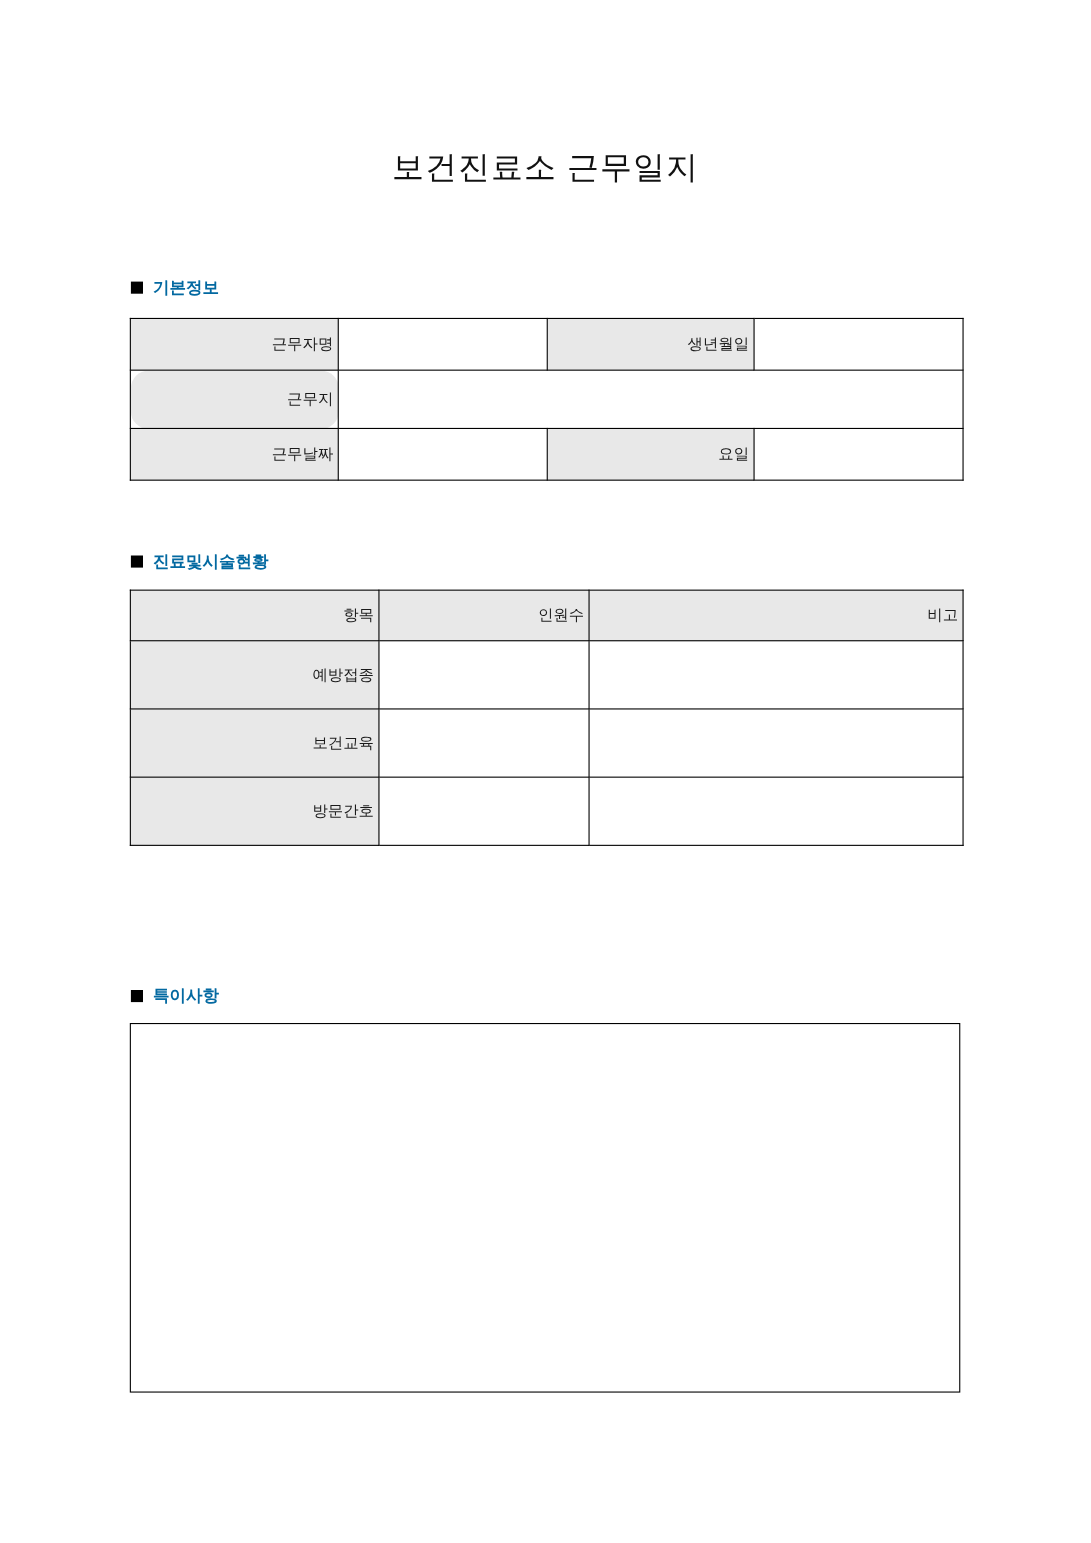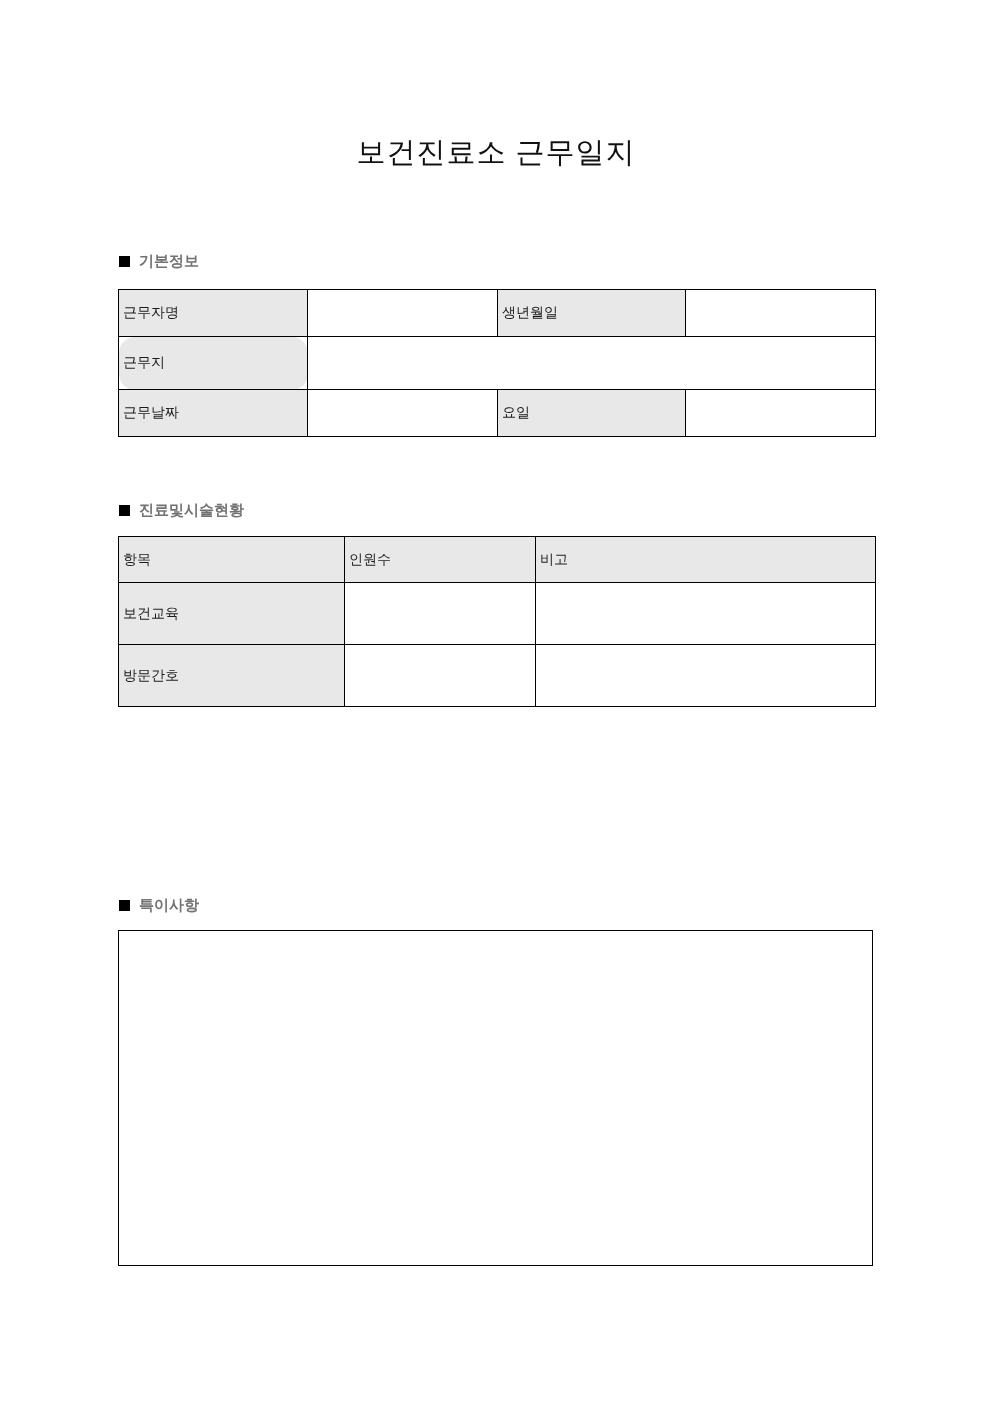--- a/index.html
+++ b/index.html
@@ -38,21 +38,21 @@
   }
 
   
   .section-heading {
     position: absolute;
     display: flex;
     align-items: center;
     gap: 9px;
     font-size: 15px;
     font-weight: bold;
-    color: #737373;
+    color: #0369a1;
   }
   .bullet-square {
     display: inline-block;
     width: 11px;
     height: 11px;
     background: #000000;
     flex: 0 0 auto;
   }
 
   #heading-basic  { left: 119px; top: 252px; }
@@ -65,21 +65,21 @@
     border-collapse: collapse;
     table-layout: fixed;
     background: #ffffff;
   }
   table.form-table td,
   table.form-table th {
     border: 1px solid #000000;
     font-size: 14px;
     font-weight: normal;
     color: #1a1a1a;
-    text-align: left;
+    text-align: right;
     vertical-align: middle;
     padding: 0 4px;
   }
   td.label-cell, th.label-cell {
     background: #e8e8e8;
   }
   td.value-cell {
     background: #ffffff;
   }
 
@@ -183,20 +183,25 @@
     </colgroup>
     <thead>
       <tr>
         <th class="label-cell">항목</th>
         <th class="label-cell">인원수</th>
         <th class="label-cell">비고</th>
       </tr>
     </thead>
     <tbody>
       <tr>
+        <td class="label-cell">예방접종</td>
+        <td class="value-cell"></td>
+        <td class="value-cell"></td>
+      </tr>
+      <tr>
         <td class="label-cell">보건교육</td>
         <td class="value-cell"></td>
         <td class="value-cell"></td>
       </tr>
       <tr>
         <td class="label-cell">방문간호</td>
         <td class="value-cell"></td>
         <td class="value-cell"></td>
       </tr>
     </tbody>

